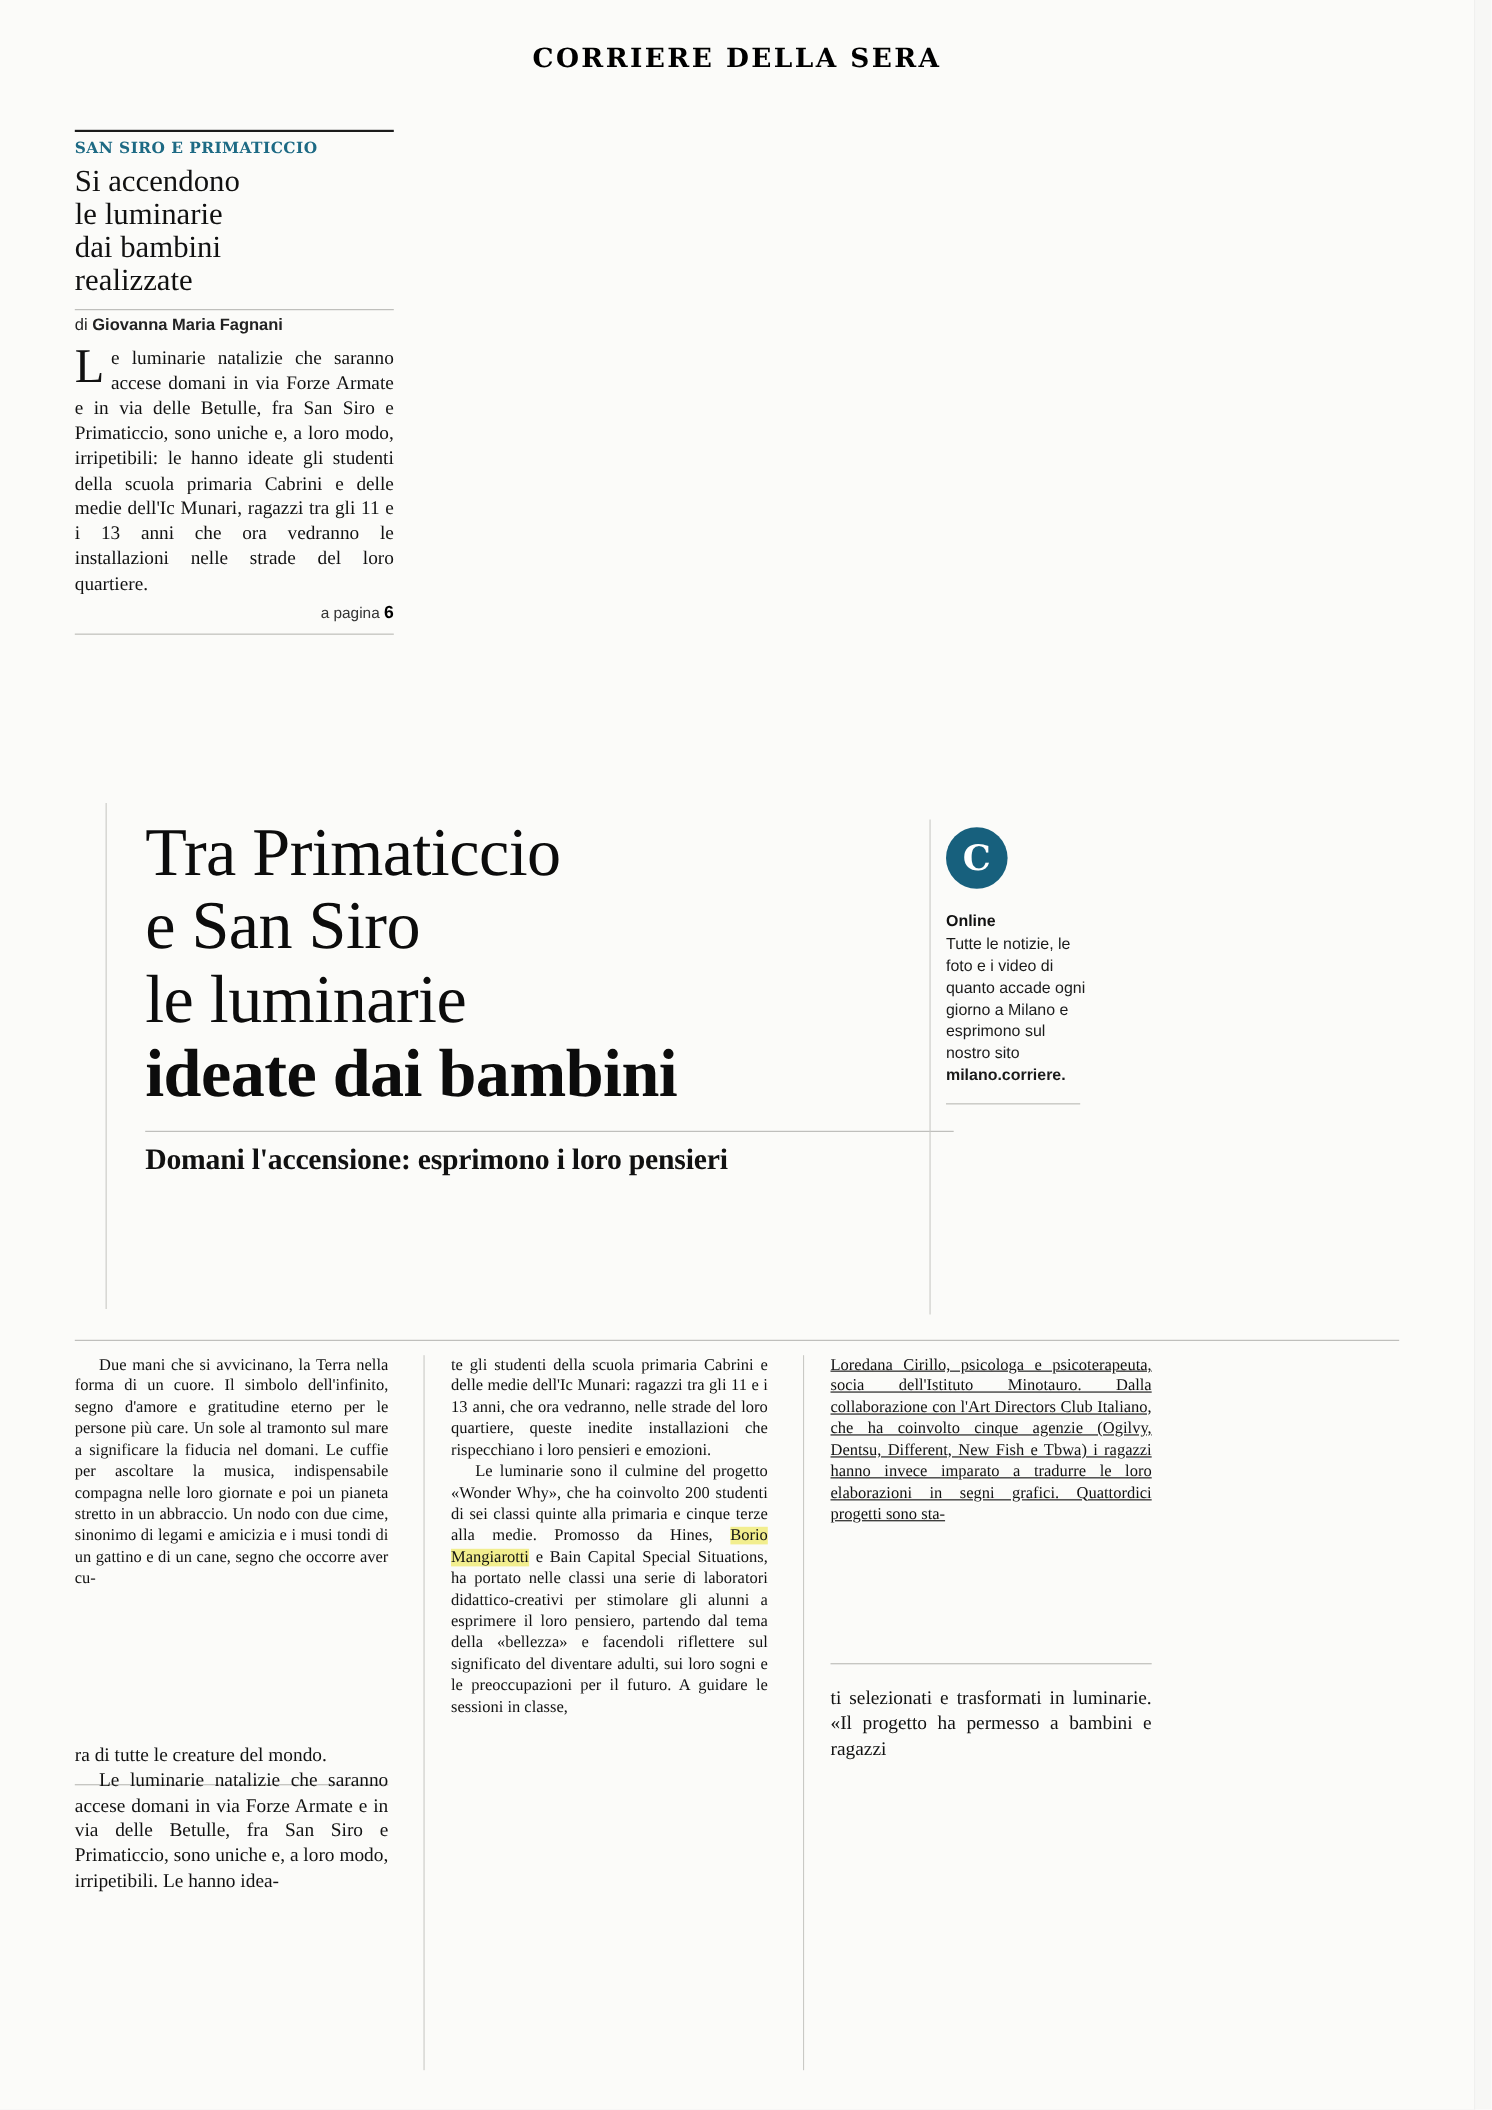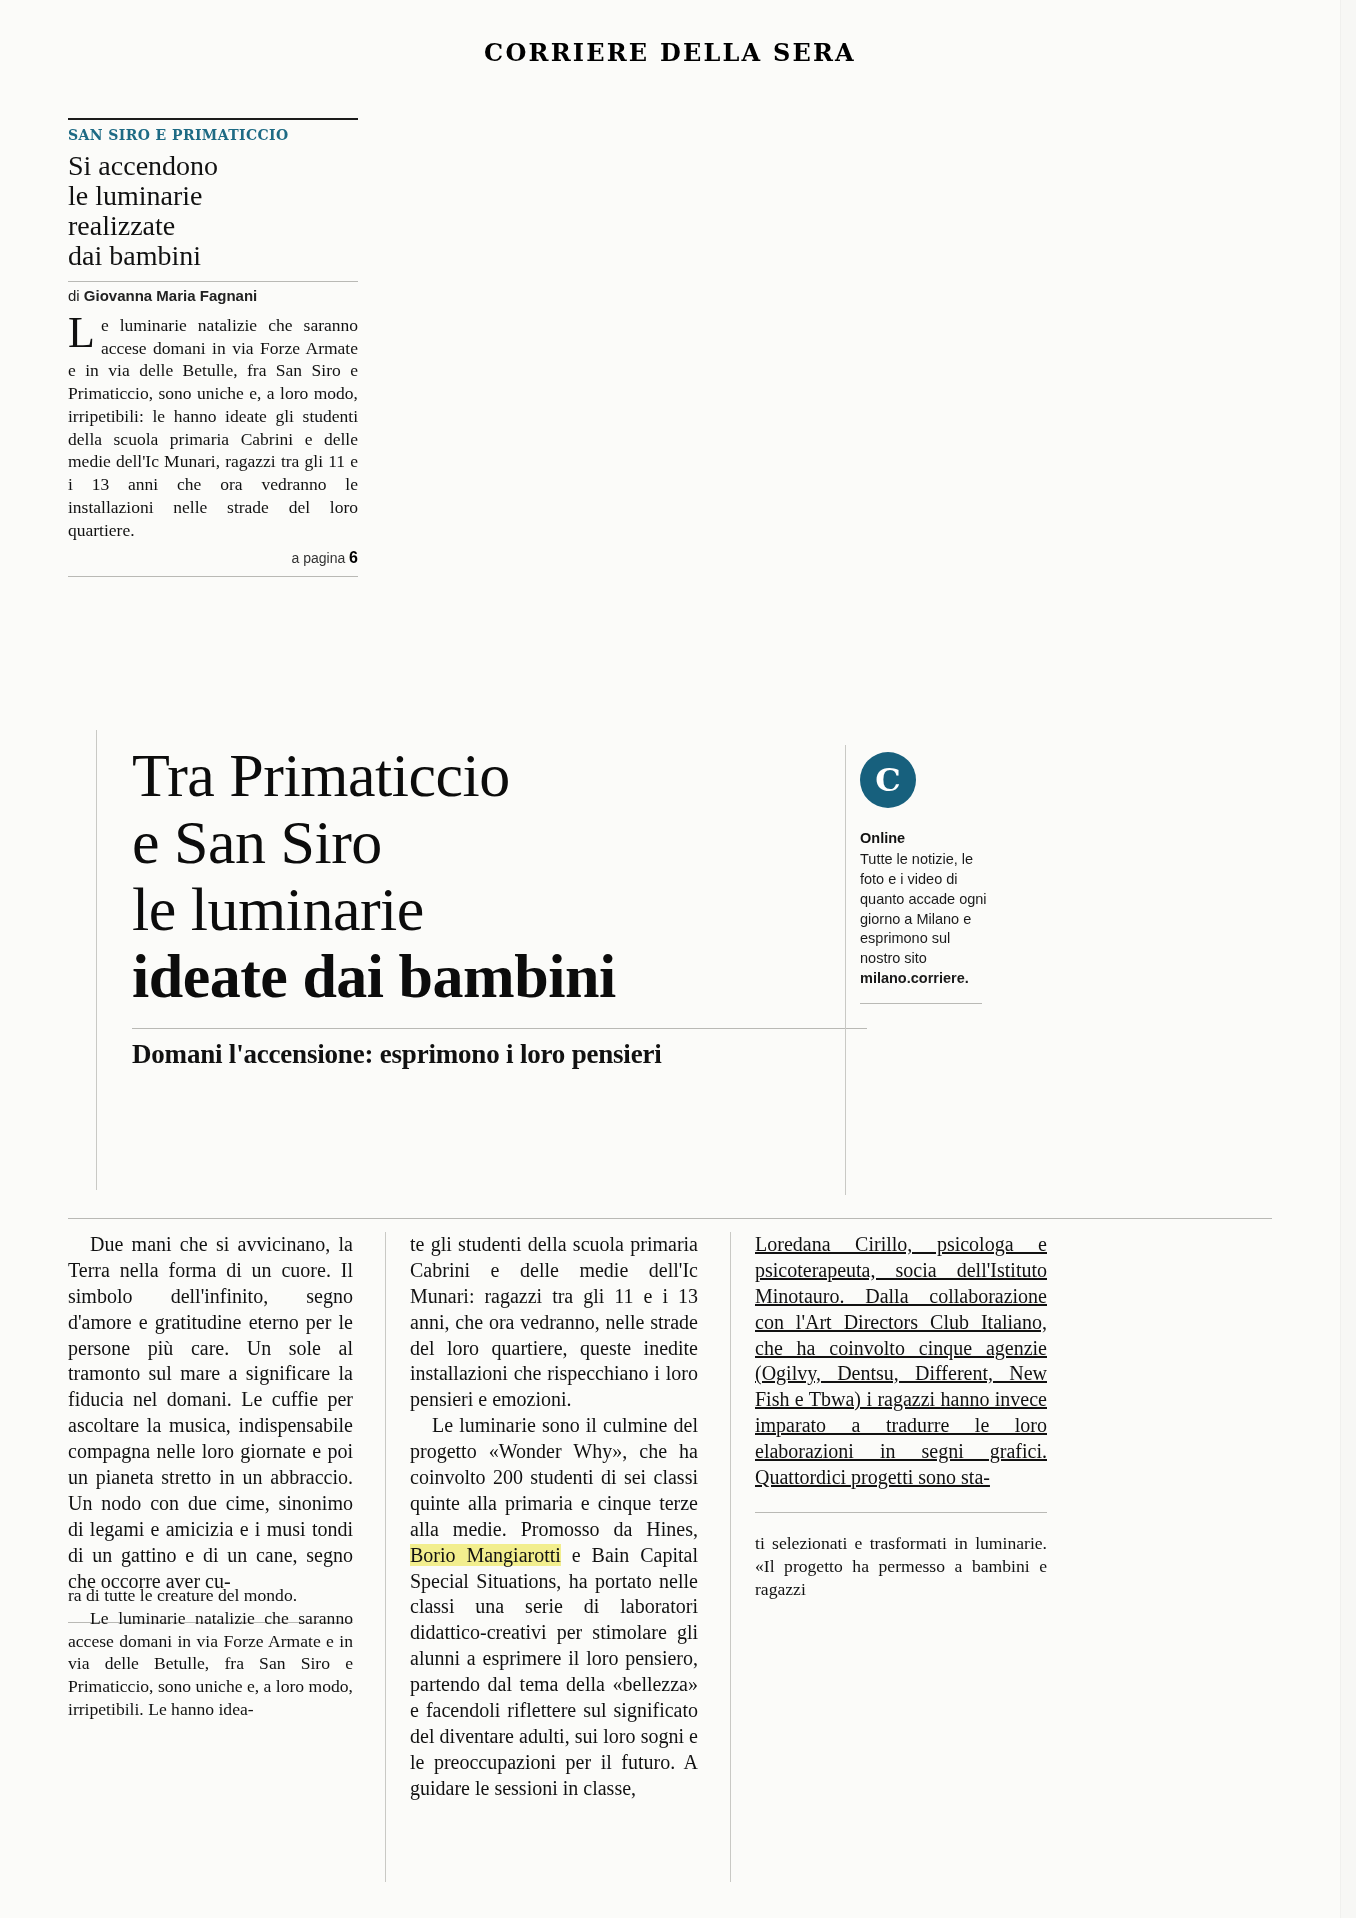--- a/index.html
+++ b/index.html
@@ -206,21 +206,21 @@
     position: absolute;
     left: 68px;
     top: 1218px;
     width: 1204px;
     border-top: 1px solid #b9b9b5;
   }
   .col {
     position: absolute;
     top: 1232px;
     font-family: "Liberation Serif", serif;
-    font-size: 20px;
+    font-size: 15px;
     line-height: 1.295;
     text-align: justify;
     color: #111;
   }
   .col p { margin: 0 0 0 0; text-indent: 22px; }
   .col p.noindent { text-indent: 0; }
   .col-1 { left: 68px;  width: 285px; }
   .col-2 { left: 410px; width: 288px; }
   .col-3 { left: 755px; width: 292px; text-decoration: underline; }
   .vrule-c2 { position: absolute; left: 385px; top: 1232px; width: 1px; height: 650px; background: #c9c9c5; }
@@ -269,22 +269,22 @@
   <div class="sheet">
 
     <div class="masthead">CORRIERE DELLA SERA</div>
 
     <div class="teaser">
       <div class="teaser-rule-top"></div>
       <div class="kicker">SAN SIRO E PRIMATICCIO</div>
       <div class="teaser-title">
         <div>Si accendono</div>
         <div>le luminarie</div>
+        <div>dai bambini</div>
         <div>realizzate</div>
-        <div>dai bambini</div>
       </div>
       <div class="teaser-byline-rule"></div>
       <div class="byline">
         <span>di </span><b>Giovanna Maria Fagnani</b>
       </div>
       <div class="teaser-body">
         <span class="dropcap">L</span><span>e luminarie natalizie che saranno accese domani in via Forze Armate e in via delle Betulle, fra San Siro e Primaticcio, sono uniche e, a loro modo, irripetibili: le hanno ideate gli studenti della scuola primaria Cabrini e delle medie dell'Ic Munari, ragazzi tra gli 11 e i 13 anni che ora vedranno le installazioni nelle strade del loro quartiere.</span>
       </div>
       <div class="a-pagina">
         <span>a pagina</span>

